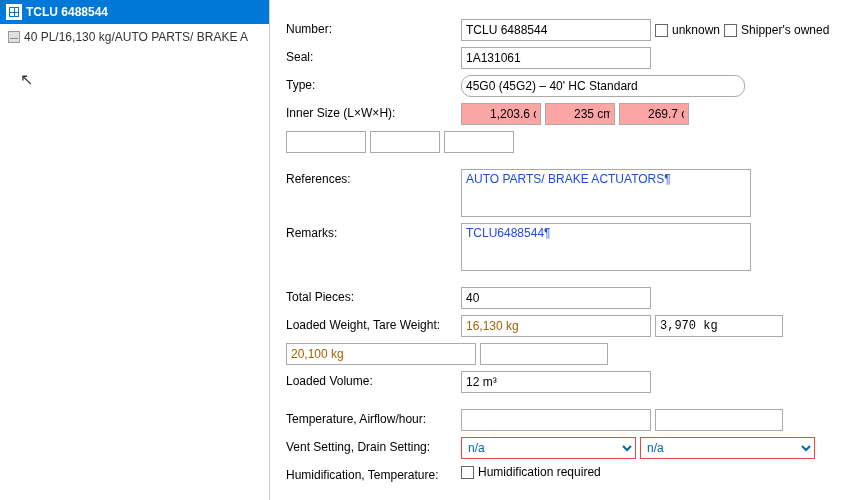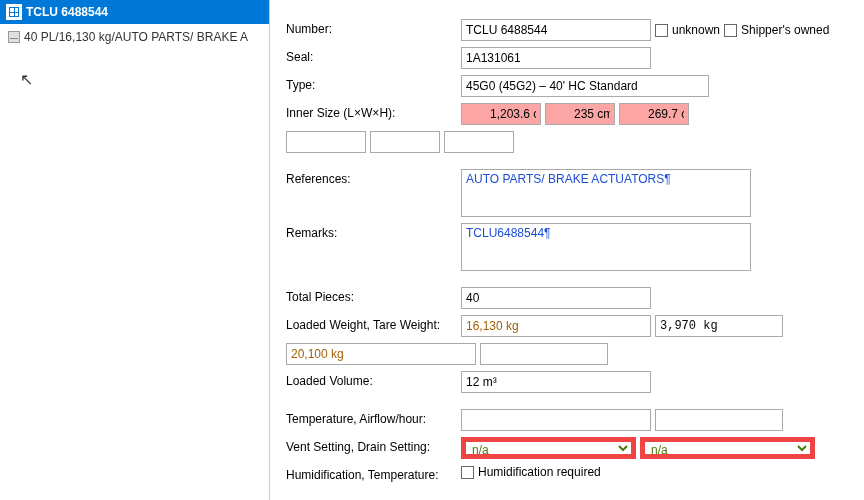--- a/index.html
+++ b/index.html
@@ -19,28 +19,28 @@
     
     .right-panel { flex: 1; padding: 10px 16px; overflow-y: auto; background: #fff; margin-top: 9px; }
     .form-row { display: flex; align-items: flex-start; margin-bottom: 6px; }
     .form-label { width: 175px; min-width: 175px; color: #000; padding-top: 3px; font-size: 12px; }
     .form-controls { display: flex; align-items: center; gap: 4px; flex: 1; }
     .text-input { height: 22px; border: 1px solid #aaa; background: #fff; padding: 2px 4px; font-size: 12px; color: #000; outline: none; }
     .text-input.wide { width: 190px; }
     .text-input.medium { width: 128px; font-family: Liberation Mono, monospace; }
     .text-input.small { width: 80px; }
     .text-input.xsmall { width: 70px; }
-    .text-input.full { width: 248px; }
+    .text-input.full { width: 284px; border-radius: 10px; }
     .text-input.blue-text { color: #a16207; }
     .text-input.light-bg { background: #fca5a5; padding-left: 28px; }
     .checkbox-wrapper { display: flex; align-items: flex-end; gap: 4px; }
     .checkbox-input { width: 13px; height: 13px; border: 1px solid #666; background: #fff; cursor: pointer; appearance: none; -webkit-appearance: none; }
     .checkbox-label { font-size: 12px; color: #000; }
     .textarea-input { border: 1px solid #aaa; background: #fff; padding: 2px 4px; font-size: 12px; color: #1d4ed8; outline: none; resize: none; width: 290px; height: 48px; }
-    .select-input { height: 22px; border: 5px solid #ef4444; background: #fff; padding: 0 2px; font-size: 12px; color: #4d7c0f; outline: none; appearance: auto; }
+    .select-input { height: 22px; border: 1px solid #ef4444; background: #fff; padding: 0 2px; font-size: 12px; color: #0369a1; outline: none; appearance: auto; }
     .select-input.medium { width: 175px; }
     .divider { height: 10px; }
   </style>
 </head>
 <body>
 
 <div class="main-container">
 
   <div class="left-panel">
     <div class="left-panel-header">

